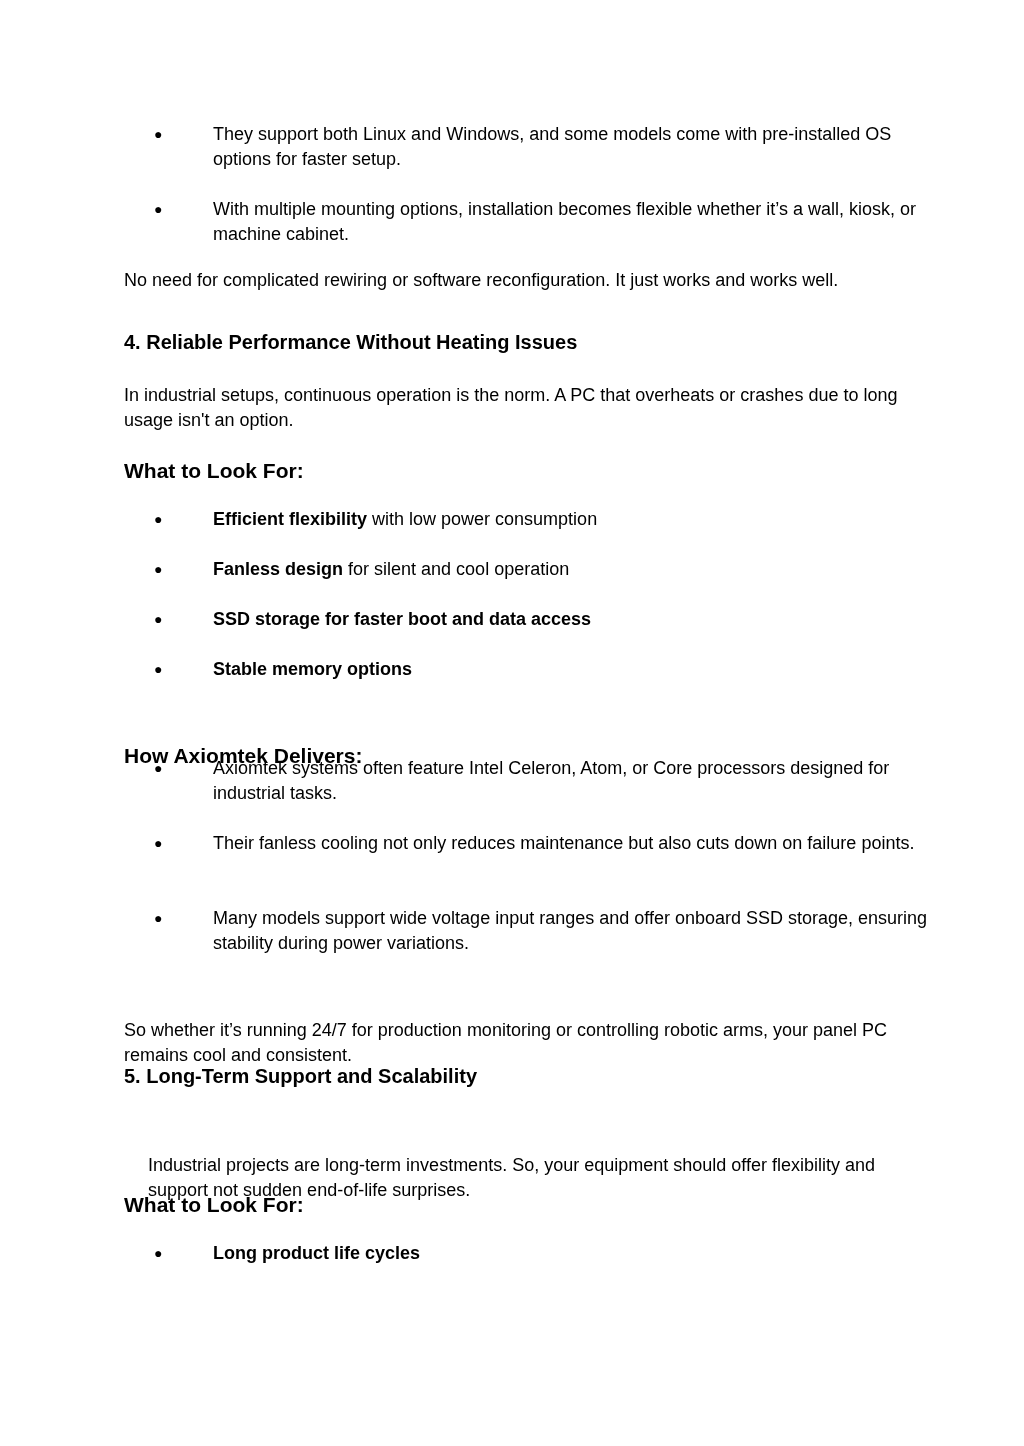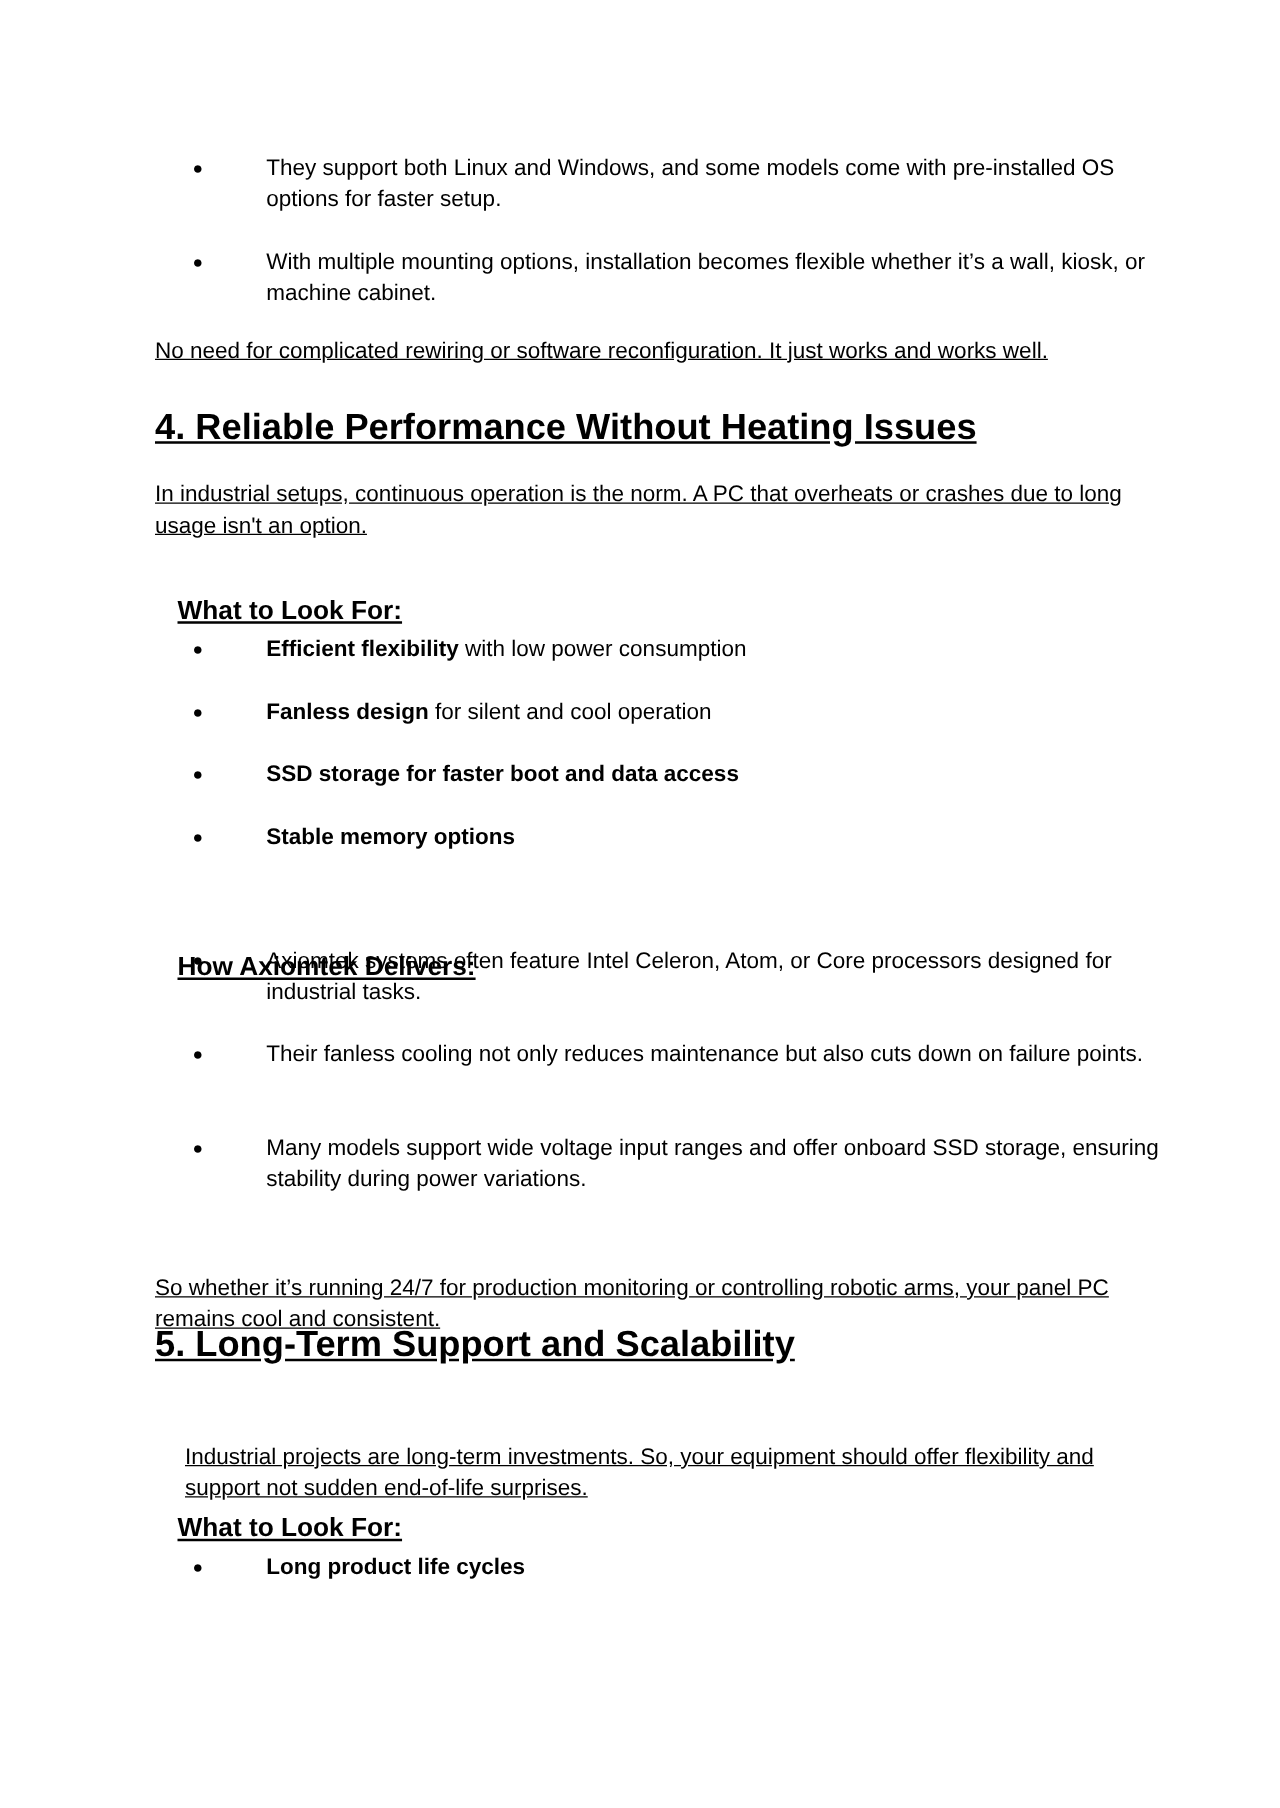--- a/index.html
+++ b/index.html
@@ -1,24 +1,24 @@
 <!DOCTYPE html>
 <html><head>
   <meta charset="utf-8">
   <style>
     html, body { margin: 0; padding: 0; background: #ffffff; }
     body {
       width: 1024px; height: 1446px; position: relative; overflow: hidden;
       font-family: "Liberation Sans", sans-serif; color: #000000;
     }
     .page { position: absolute; left: 0; top: 0; width: 1024px; height: 1446px; }
-    .abs { position: absolute; text-decoration: underline; }
+    .abs { position: absolute; }
     .p { font-size: 18px; line-height: 25px; left: 124px; width: 790px; margin: 0; }
-    .h2 { font-size: 29px; font-weight: bold; left: 124px; margin: 0; line-height: 36px; }
-    .h3 { font-size: 21px; font-weight: bold; left: 124px; margin: 18px; line-height: 26px; text-align: center; }
+    .h2 { font-size: 20px; font-weight: bold; left: 124px; margin: 0; line-height: 36px; }
+    .h3 { font-size: 21px; font-weight: bold; left: 124px; margin: 0; line-height: 26px; text-align: center; }
     .li { left: 124px; width: 790px; font-size: 18px; line-height: 25px; }
     .li .bullet { position: absolute; left: 30px; top: 0; width: 20px; font-size: 14px; }
     .li .txt { position: absolute; left: 61px; top: 0; width: 730px; margin-left: 28px; }
     b { font-weight: bold; }
   </style>
 </head>
 <body>
 
 <div class="page">
 

